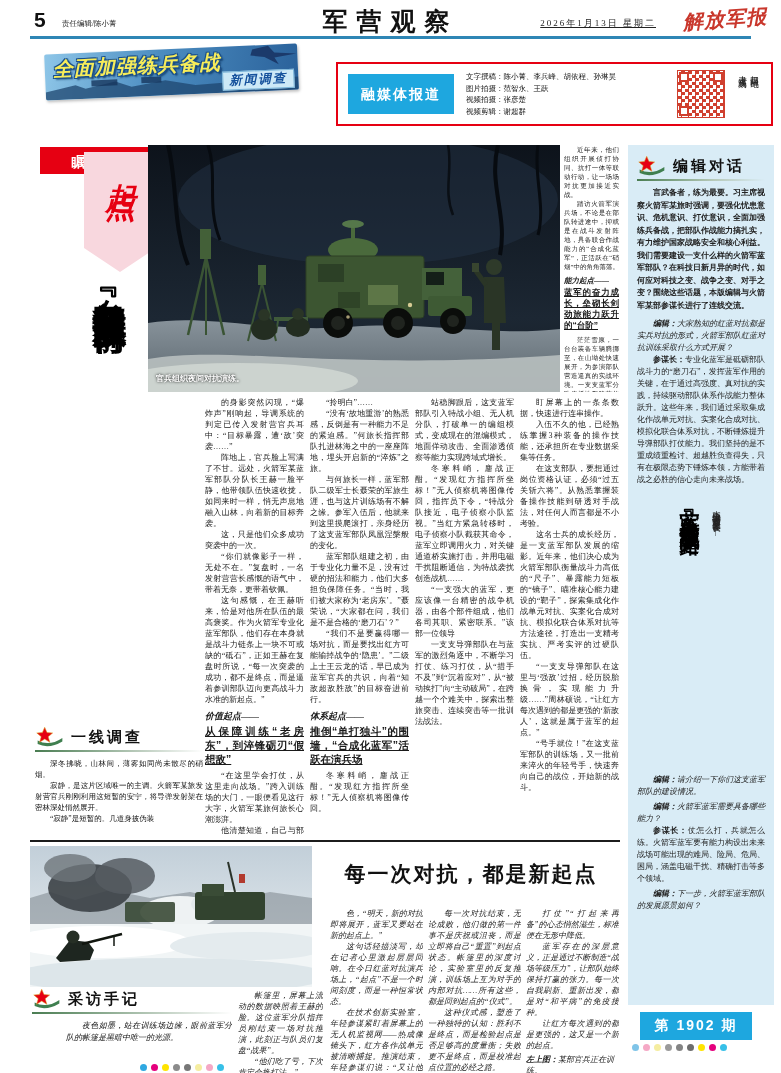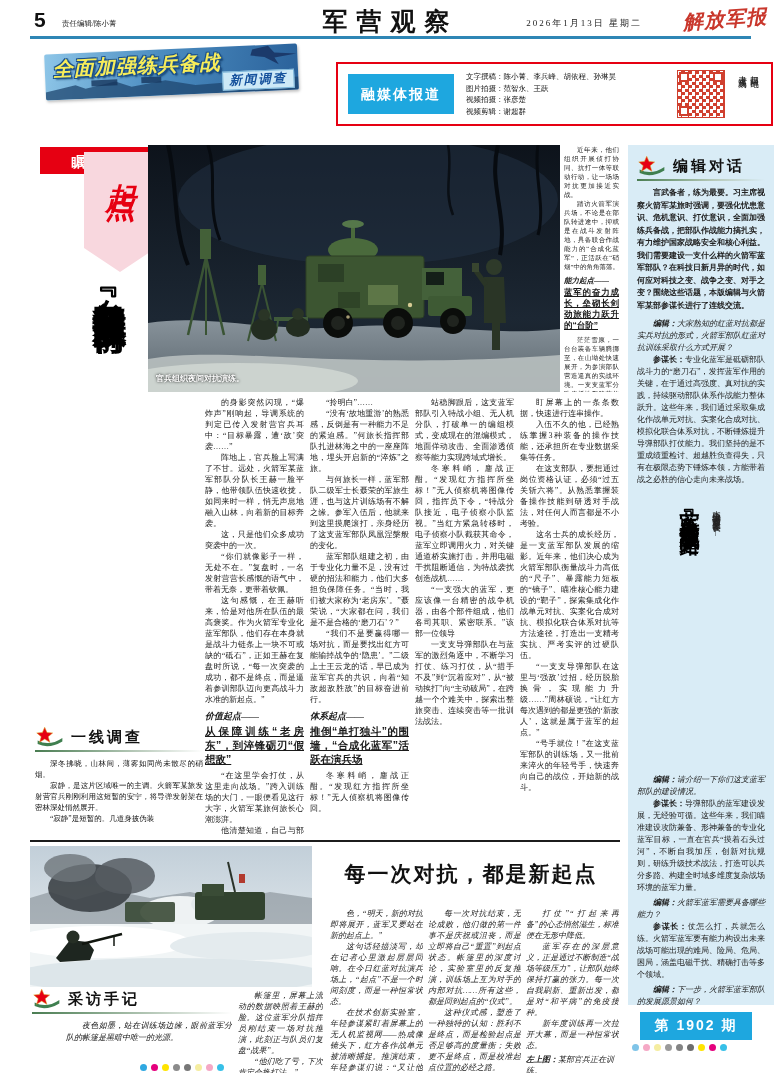--- a/index.html
+++ b/index.html
@@ -4,21 +4,21 @@
 <style>
 html,body{margin:0;padding:0;background:#fff;}
 #page{position:relative;width:781px;height:1073px;background:#fff;overflow:hidden;
   font-family:"Liberation Serif",serif;color:#111;}
 .abs{position:absolute;}
 
 
 #pagenum{left:34px;top:8px;font:bold 21px "Liberation Sans",sans-serif;}
 #editor{left:62px;top:19px;font-size:7.5px;color:#222;}
 #sectitle{left:50%;top:5px;transform:translateX(-50%);font:bold 25px "Liberation Sans",sans-serif;letter-spacing:9px;white-space:nowrap;}
-#hdate{right:139px;top:17px;font-size:9px;letter-spacing:2px;color:#222;white-space:nowrap;}
+#hdate{right:125px;top:17px;font-size:9px;letter-spacing:2px;color:#222;white-space:nowrap;text-decoration:underline;}
 #masthead{right:14px;top:6px;font:bold italic 20px "DejaVu Serif",serif;color:#c9372c;transform:rotate(-4deg);letter-spacing:1px;}
 #hrule{left:30px;top:36px;width:721px;height:3px;background:#2e86b5;}
 
 
 #banner{left:45px;top:49px;width:253px;height:46px;transform:rotate(-2.5deg);
   background:linear-gradient(100deg,#8ec6e8,#4b8cc0 45%,#2a619a);border-radius:2px;
   box-shadow:1px 2px 3px rgba(0,0,0,.25);overflow:hidden;}
 #banner .t1{position:absolute;left:8px;top:2px;font:900 italic 20px "Liberation Sans",sans-serif;
   color:#f7ec5a;letter-spacing:1px;white-space:nowrap;
   text-shadow:1px 1px 0 #1a4f8a,-1px 1px 0 #1a4f8a,1px -1px 0 #1a4f8a,-1px -1px 0 #1a4f8a,2px 2px 2px #123c69;}
@@ -338,21 +338,21 @@
       <div class="p">这句话轻描淡写，却在记者心里激起层层回响。在今日红蓝对抗演兵场上，“起点”不是一个时间刻度，而是一种恒常状态。</div>
       <div class="p">在技术创新实验室，年轻参谋紧盯着屏幕上的无人机监视网——热成像镜头下，红方各作战单元被清晰捕捉。推演结束，年轻参谋们说：“又让他们‘输’了。”</div>
     </div>
   <div class="bcol" id="bcol2">
       <div class="p">每一次对抗结束，无论成败，他们做的第一件事不是庆祝或沮丧，而是立即将自己“重置”到起点状态。帐篷里的深度讨论，实验室里的反复推演，训练场上互为对手的内部对抗……所有这些，都是回到起点的“仪式”。</div>
       <div class="p">这种仪式感，塑造了一种独特的认知：胜利不是终点，而是检验起点是否足够高的度量衡；失败更不是终点，而是校准起点位置的必经之路。</div>
     </div>
   <div class="bcol" id="bcol3">
       <div class="p">打仗”“打起来再备”的心态悄然滋生，标准便在无形中降低。</div>
       <div class="p">蓝军存在的深层意义，正是通过不断制造“战场等级压力”，让部队始终保持打赢的张力。每一次自我刷新、重新出发，都是对“和平病”的免疫接种。</div>
-      <div class="p">新年度训练再一次拉开大幕，而是一种恒常状态。</div>
+      <div class="p">让红方每次遇到的都是更强的，这又是一个新的起点。</div>
       <div class="cap"><b>左上图：</b>某部官兵正在训练。</div>
     </div>
 
   <div class="abs" id="notes">
     <div class="sechead">
       <svg width="30" height="22" viewBox="0 0 34 24">
         <path d="M3 16 Q16 23 31 13 L31 17 Q16 26 3 20 Z" fill="#3f7f4f"></path>
         <polygon points="11,1 13.6,7 20,7.4 15,11.6 16.8,18 11,14.4 5.2,18 7,11.6 2,7.4 8.4,7" fill="#e60012" stroke="#d9a520" stroke-width="0.6"></polygon>
       </svg>
       <span class="tt">采访手记</span>
@@ -386,21 +386,20 @@
     <div class="qa">
         <div class="q"><b>编辑：</b>大家熟知的红蓝对抗都是实兵对抗的形式，火箭军部队红蓝对抗训练采取什么方式开展？</div>
         <div class="a"><b>参谋长：</b>专业化蓝军是砥砺部队战斗力的“磨刀石”，发挥蓝军作用的关键，在于通过高强度、真对抗的实践，持续驱动部队体系作战能力整体跃升。这些年来，我们通过采取集成化作战单元对抗、实案化合成对抗、模拟化联合体系对抗，不断锤炼提升导弹部队打仗能力。我们坚持的是不重成绩重检讨、超越胜负查得失，只有在极限态势下锤炼本领，方能带着战之必胜的信心走向未来战场。</div>
       </div>
     <div id="vblock">
       <div id="vtitle">蓝军之『变』铺就胜战之『路』</div>
       <div id="vnote">本版编辑对话火箭军某部参谋长——</div>
     </div>
     <div class="qa">
         <div class="q"><b>编辑：</b>请介绍一下你们这支蓝军部队的建设情况。</div>
-        <div class="a"><b>参谋长：</b>导弹部队的蓝军建设发展，无经验可循。这些年来，我们瞄准建设攻防兼备、形神兼备的专业化蓝军目标，一直在官兵“摸着石头过河”，不断自我加压，创新对抗规则，研练升级技术战法，打造可以兵分多路、构建全时域多维度复杂战场环境的蓝军力量。</div>
         <div class="q"><b>编辑：</b>火箭军蓝军需要具备哪些能力？</div>
         <div class="a"><b>参谋长：</b>仗怎么打，兵就怎么练。火箭军蓝军要有能力构设出未来战场可能出现的难局、险局、危局、困局，涵盖电磁干扰、精确打击等多个领域。</div>
         <div class="q"><b>编辑：</b>下一步，火箭军蓝军部队的发展愿景如何？</div>
       </div>
   </div>
 
   <div class="abs" id="issuebox">第 1902 期</div>
   <div class="dotsrow" id="dotsR">
       <span class="dot" style="background: rgb(127, 196, 232);"></span>
       <span class="dot" style="background: rgb(245, 168, 197);"></span>

